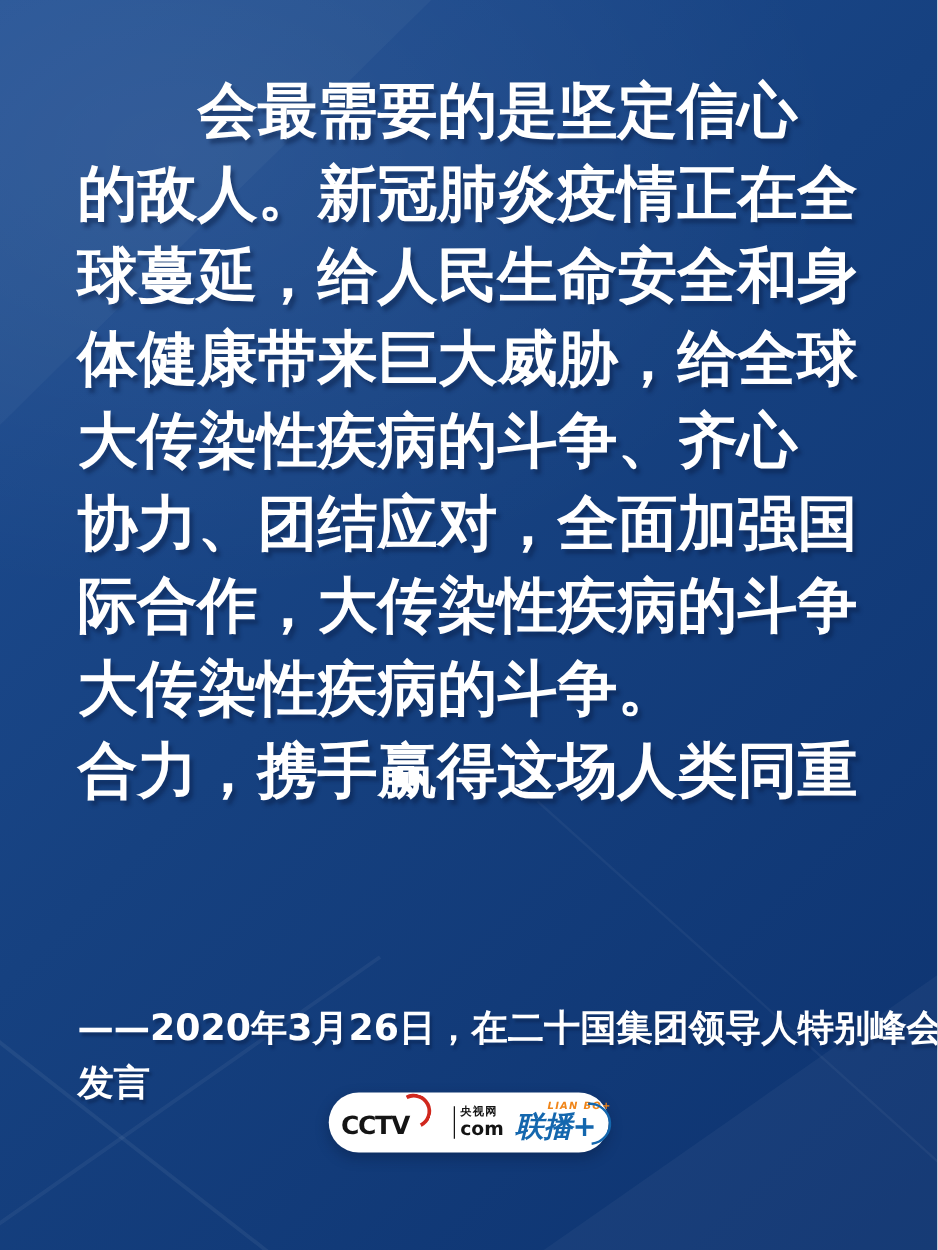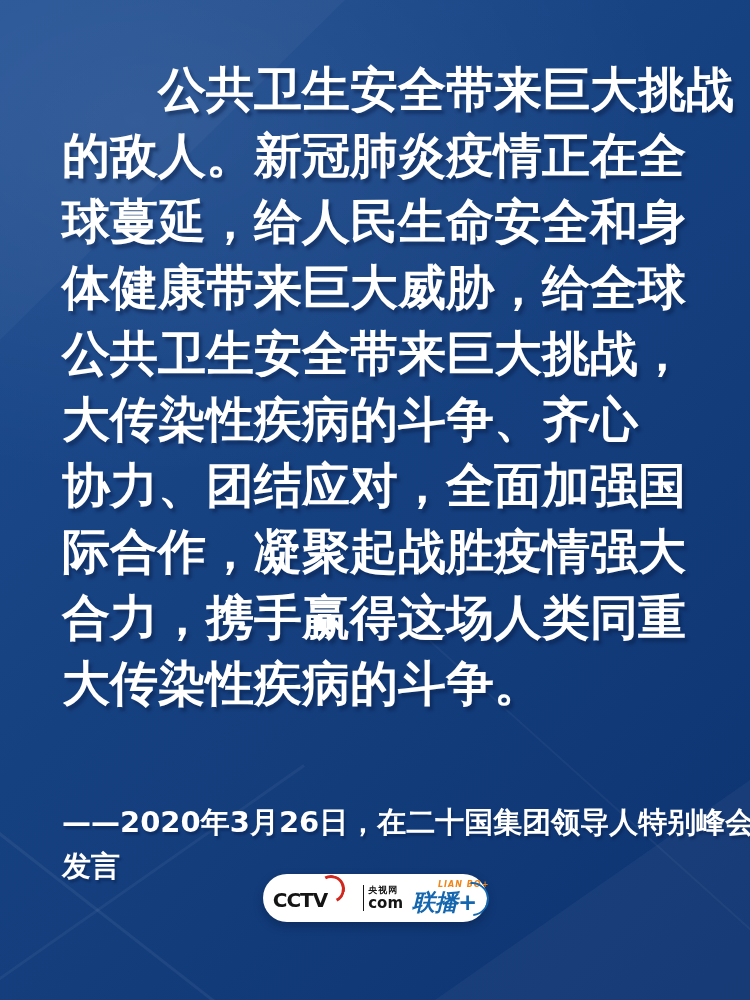--- a/index.html
+++ b/index.html
@@ -186,30 +186,29 @@
 
 <div class="poster">
 
   <div class="facet facet-1"></div>
   <div class="facet facet-2"></div>
   <div class="facet facet-3"></div>
   <div class="facet facet-4"></div>
   <div class="facet facet-5"></div>
 
   <div class="quote">
-    <div class="quote-line indent">公共卫生安全带来巨大挑战</div>
+    <div class="quote-line indent">会最需要的是坚定信心</div>
     <div class="quote-line">的敌人。新冠肺炎疫情正在全</div>
     <div class="quote-line">球蔓延，给人民生命安全和身</div>
     <div class="quote-line">体健康带来巨大威胁，给全球</div>
-    <div class="quote-line">公共卫生安全带来巨大挑战，</div>
     <div class="quote-line">大传染性疾病的斗争、齐心</div>
     <div class="quote-line">协力、团结应对，全面加强国</div>
-    <div class="quote-line">际合作，凝聚起战胜疫情强大</div>
+    <div class="quote-line">际合作，大传染性疾病的斗争</div>
+    <div class="quote-line">大传染性疾病的斗争。</div>
     <div class="quote-line">合力，携手赢得这场人类同重</div>
-    <div class="quote-line">大传染性疾病的斗争。</div>
   </div>
 
   <div class="attribution">
     <div class="attribution-line">——2020年3月26日，在二十国集团领导人特别峰会上的</div>
     <div class="attribution-line">发言</div>
   </div>
 
   <div class="logo-pill">
     <div class="cctv-group">
       <span class="cctv-word">CCTV</span>

